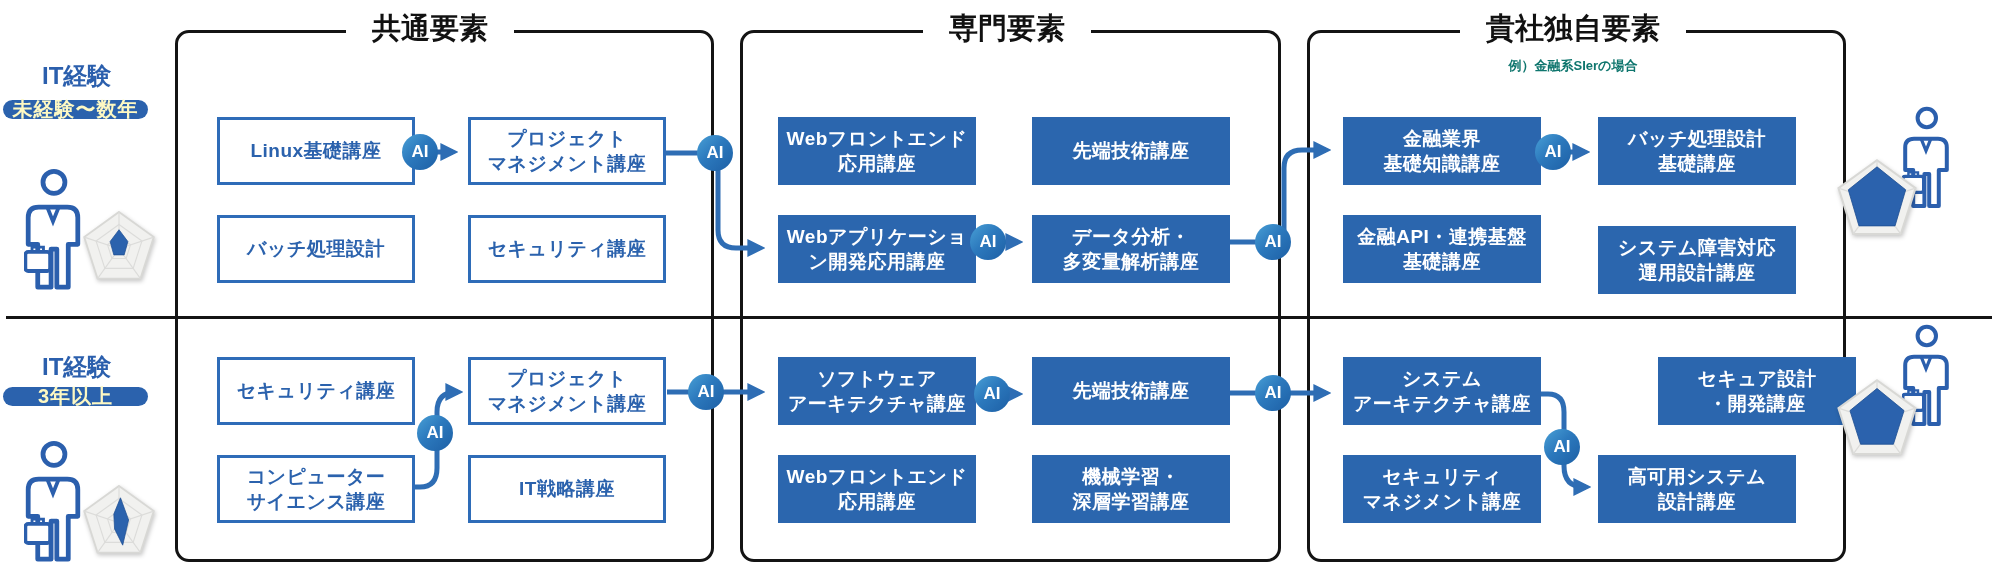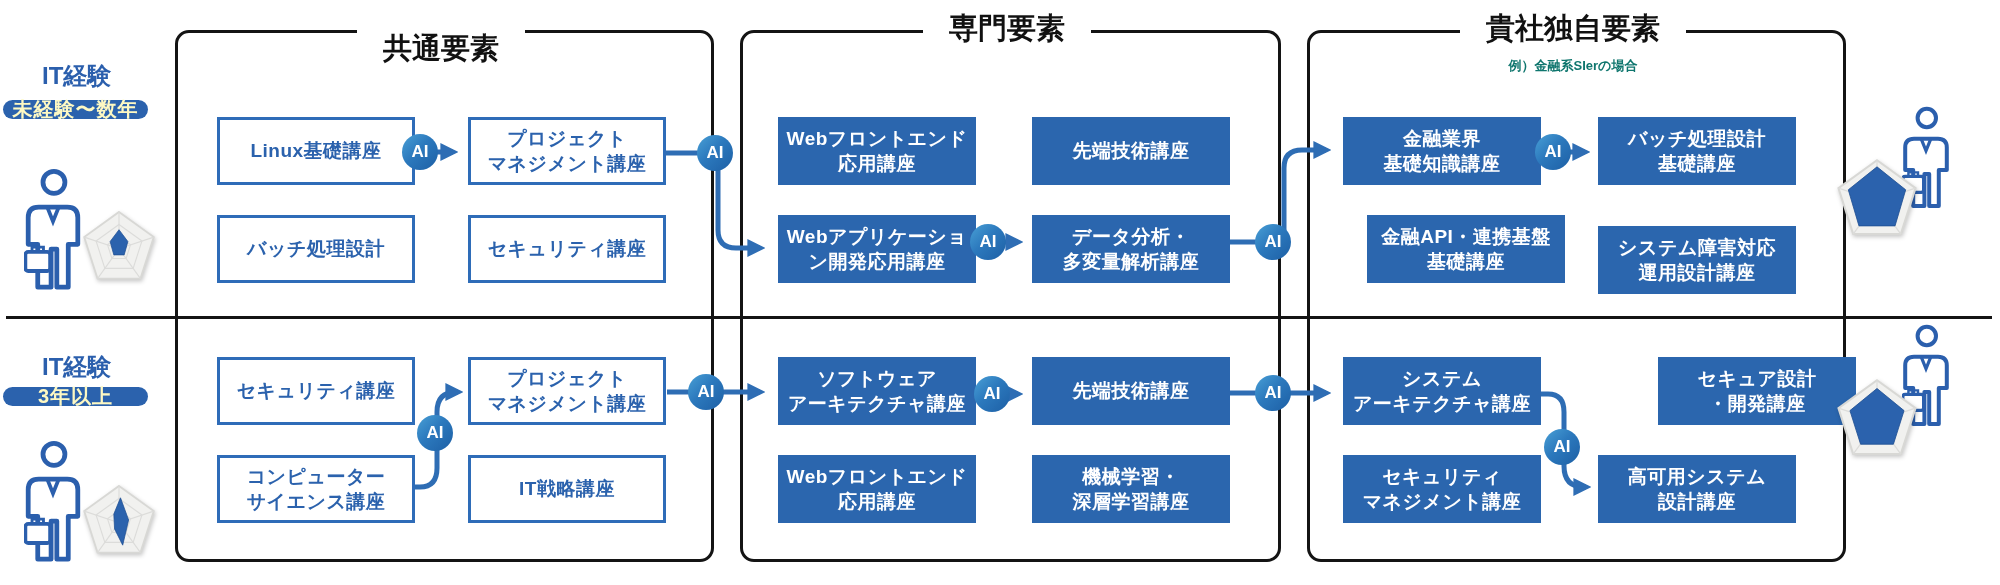--- a/index.html
+++ b/index.html
@@ -26,21 +26,21 @@
 </head>
 <body>
 
 <div id="stage">
 
   <div class="frame" style="left:175px;width:533px;"></div>
   <div class="frame" style="left:740px;width:535px;"></div>
   <div class="frame" style="left:1307px;width:533px;"></div>
   <div class="divider"></div>
 
-  <div class="titlegrp" style="left:441px;margin-top:20px;">
+  <div class="titlegrp" style="left:430px;">
     <span class="stitle">共通要素</span>
   </div>
   <div class="titlegrp" style="left:1007px;align-items:flex-end;">
     <span class="stitle">専門要素</span>
   </div>
   <div class="titlegrp" style="left:1573px;">
     <span class="stitle">貴社独自要素</span>
     <span class="ssub">例）金融系SIerの場合</span>
   </div>
 
@@ -97,21 +97,21 @@
   <div class="course-box filled" style="left:1032px;top:357px;">先端技術講座</div>
   <div class="course-box filled" style="left:778px;top:455px;">Webフロントエンド
 応用講座</div>
   <div class="course-box filled" style="left:1032px;top:455px;">機械学習・
 深層学習講座</div>
 
   <div class="course-box filled" style="left:1343px;top:117px;">金融業界
 基礎知識講座</div>
   <div class="course-box filled" style="left:1598px;top:117px;">バッチ処理設計
 基礎講座</div>
-  <div class="course-box filled" style="left:1343px;top:215px;margin-left:24px;">金融API・連携基盤
+  <div class="course-box filled" style="left:1343px;top:215px;">金融API・連携基盤
 基礎講座</div>
   <div class="course-box filled" style="left:1598px;top:226px;">システム障害対応
 運用設計講座</div>
 
   <div class="course-box filled" style="left:1343px;top:357px;">システム
 アーキテクチャ講座</div>
   <div class="course-box filled" style="left:1658px;top:357px;">セキュア設計
 ・開発講座</div>
   <div class="course-box filled" style="left:1343px;top:455px;">セキュリティ
 マネジメント講座</div>

